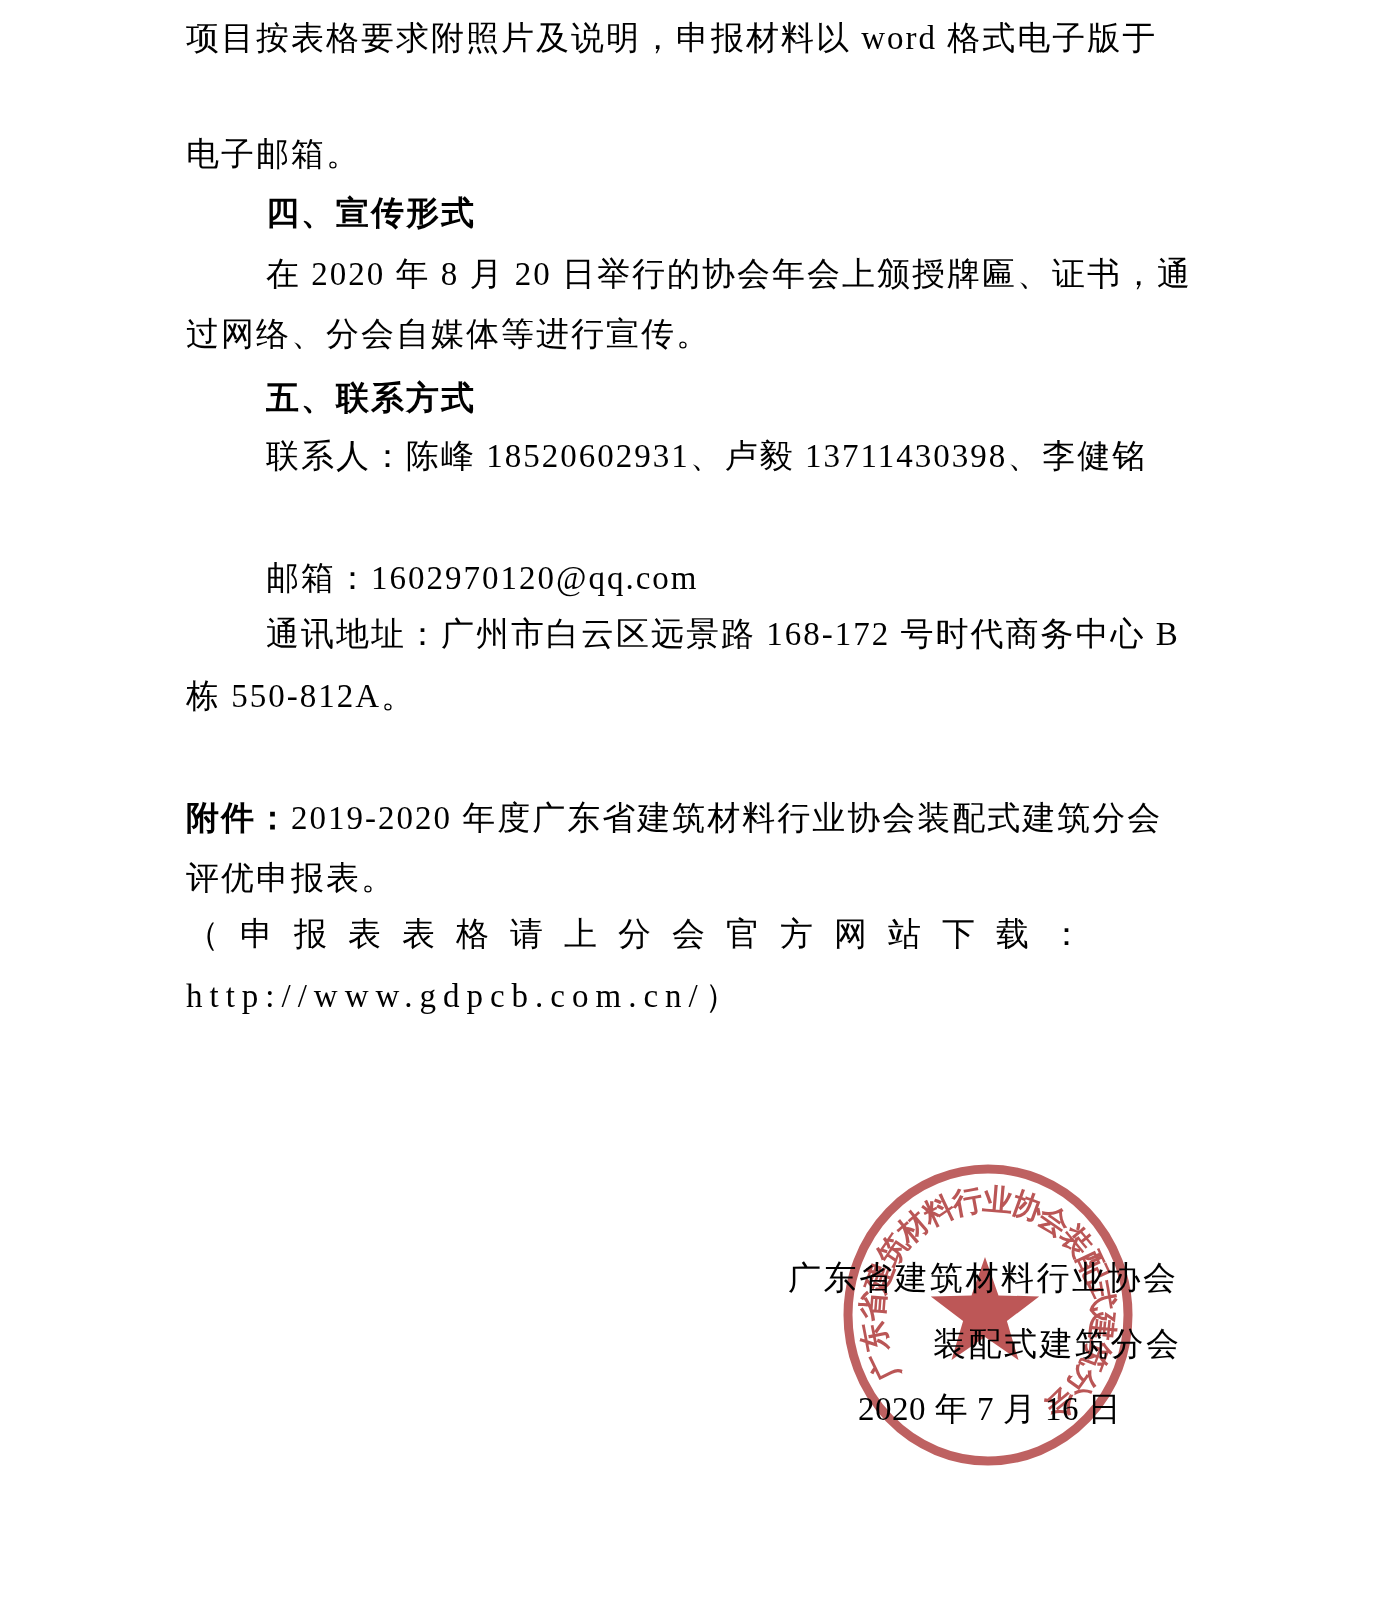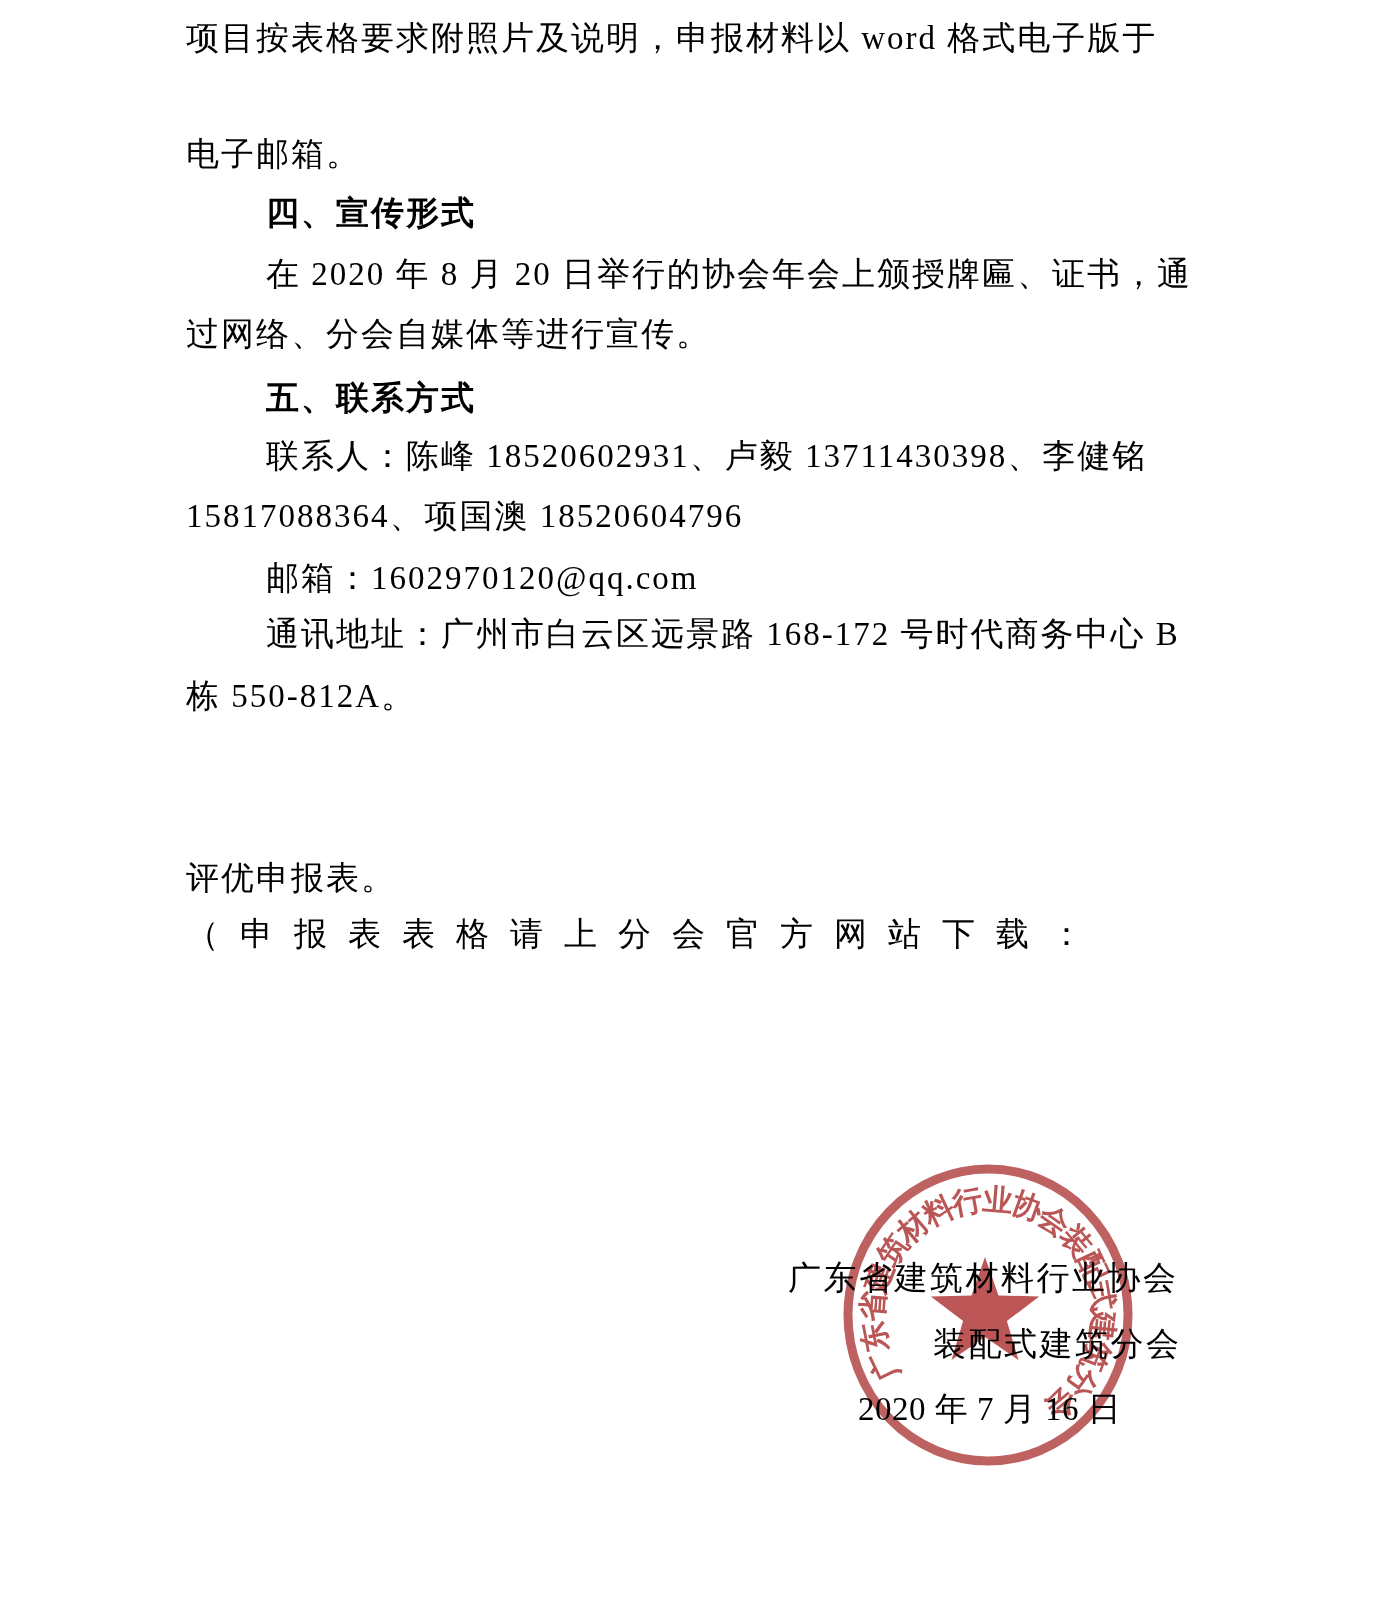--- a/index.html
+++ b/index.html
@@ -29,27 +29,30 @@
 
 <div class="page">
 
   <div class="ln l1 flush">项目按表格要求附照片及说明，申报材料以 word 格式电子版于</div>
   <div class="ln l3 flush">电子邮箱。</div>
   <div class="ln l4 ind bold">四、宣传形式</div>
   <div class="ln l5 ind">在 2020 年 8 月 20 日举行的协会年会上颁授牌匾、证书，通</div>
   <div class="ln l6 flush">过网络、分会自媒体等进行宣传。</div>
   <div class="ln l7 ind bold">五、联系方式</div>
   <div class="ln l8 ind">联系人：陈峰 18520602931、卢毅 13711430398、李健铭</div>
-  <div class="ln l9 flush">15817088364、项国澳 18520604796</div>
   <div class="ln l10 ind">邮箱：1602970120@qq.com</div>
   <div class="ln l11 ind">通讯地址：广州市白云区远景路 168-172 号时代商务中心 B</div>
   <div class="ln l12 flush">栋 550-812A。</div>
 
+  <div class="ln l13 flush">
+    <span class="bold">附件：</span><span>2019-2020 年度广东省建筑材料行业协会装配式建筑分会</span>
+  </div>
   <div class="ln l14 flush">评优申报表。</div>
   <div class="ln l15 flush">（申报表表格请上分会官方网站下载：</div>
+  <div class="ln l16 flush">http://www.gdpcb.com.cn/）</div>
 
   <svg class="seal" viewBox="0 0 304 314" xmlns="http://www.w3.org/2000/svg">
     <ellipse cx="152" cy="157" rx="140" ry="146" fill="none" stroke-width="9" stroke="#b85050"></ellipse>
     <polygon points="149.0,99.0 162.5,137.4 203.2,138.4 170.9,163.1 182.5,202.1 149.0,179.0 115.5,202.1 127.1,163.1 94.8,138.4 135.5,137.4" fill="#b64545"></polygon>
     <g font-size="30" font-weight="700" font-family="&quot;Liberation Serif&quot;,&quot;DejaVu Serif&quot;,serif" fill="#b34444">
         <text text-anchor="middle" dominant-baseline="middle" transform="translate(51.3,206.1) rotate(244.0)">广</text>
         <text text-anchor="middle" dominant-baseline="middle" transform="translate(42.0,178.2) rotate(259.1)">东</text>
         <text text-anchor="middle" dominant-baseline="middle" transform="translate(40.3,148.8) rotate(274.2)">省</text>
         <text text-anchor="middle" dominant-baseline="middle" transform="translate(46.3,120.0) rotate(289.3)">建</text>
         <text text-anchor="middle" dominant-baseline="middle" transform="translate(59.6,93.7) rotate(304.4)">筑</text>

